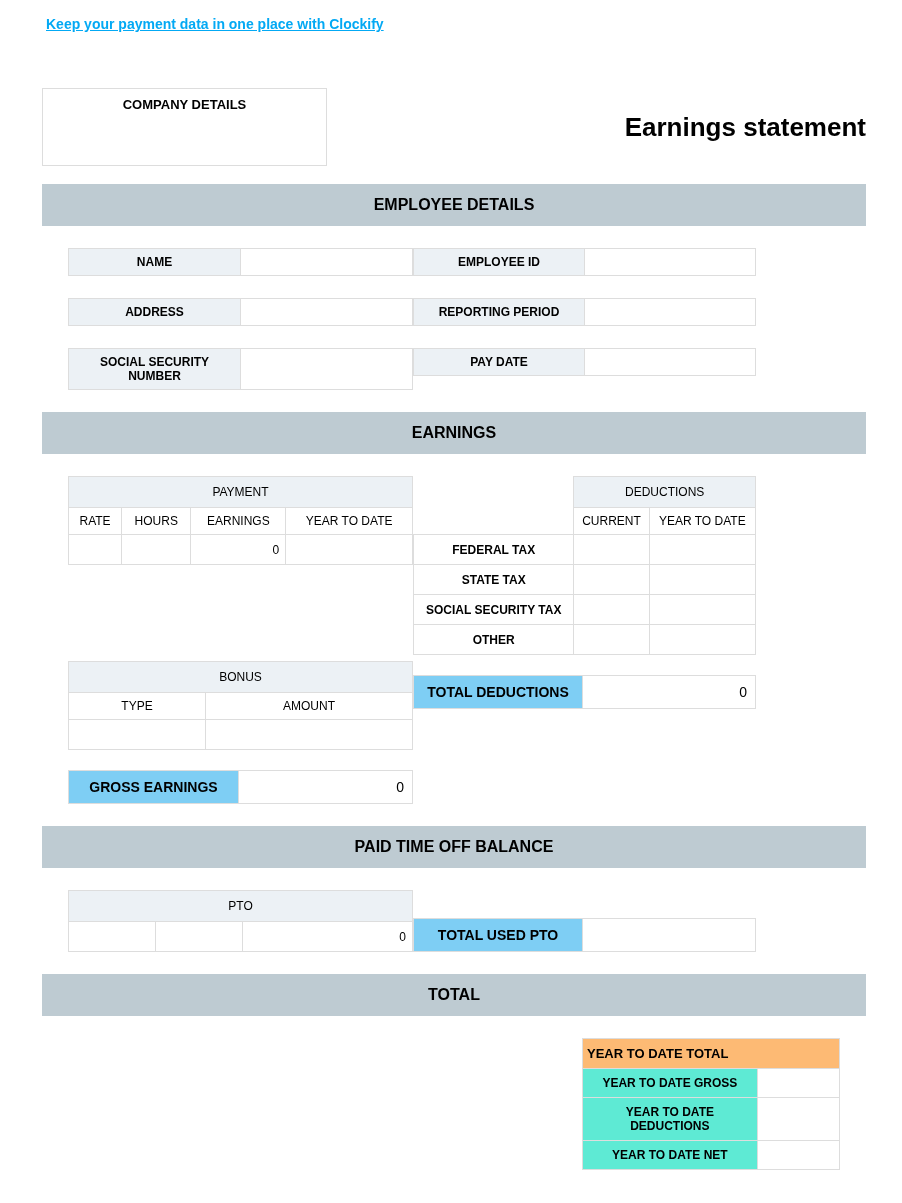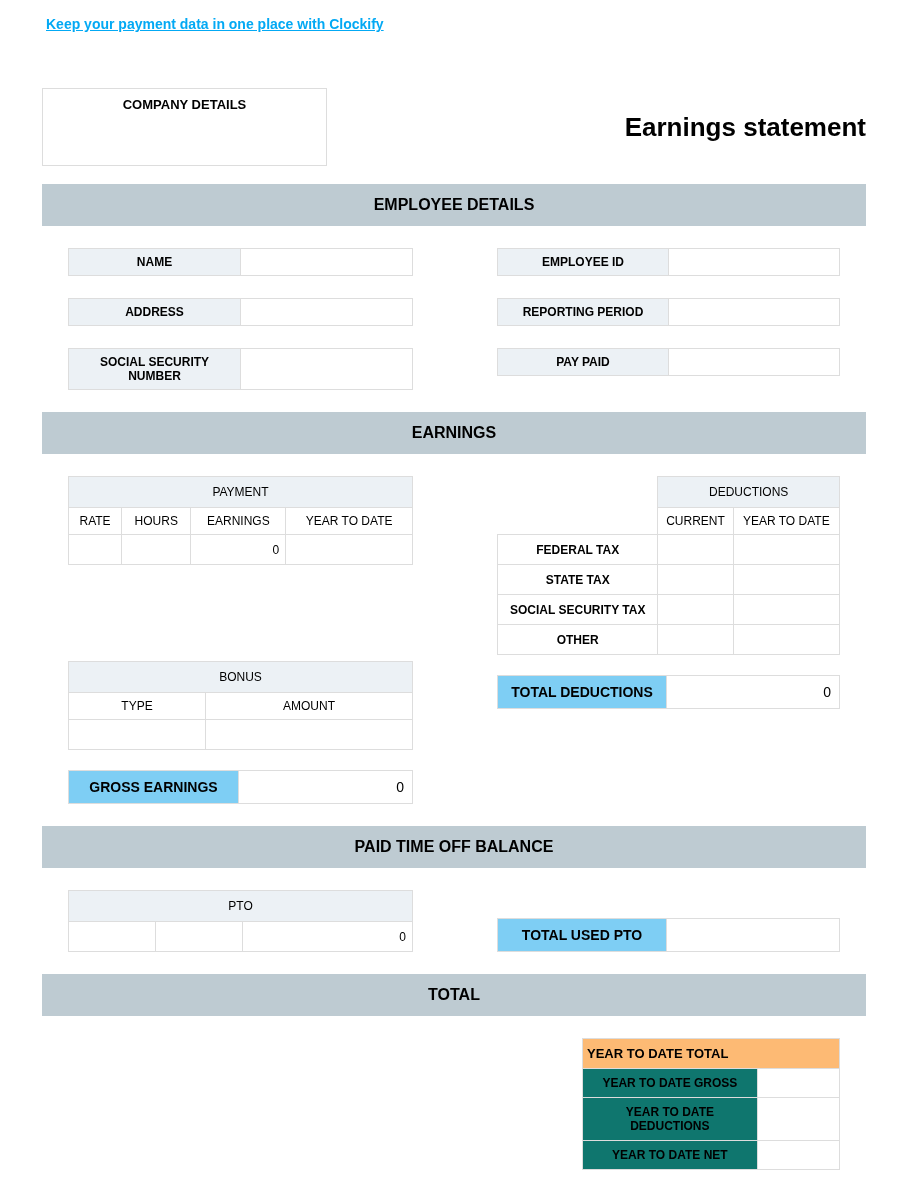--- a/index.html
+++ b/index.html
@@ -55,22 +55,20 @@
     font-size: 16px;
     padding: 12px 0;
     margin-top: 0;
   }
   .section-body {
     border-top: 0;
     padding: 22px 26px;
   }
   .two-col {
     display: flex;
-    justify-content: space-between;
-    gap: 48px;
   }
   .col { width: 345px; }
   .col-right { width: 343px; }
   .emp-row {
     display: flex;
     margin-bottom: 22px;
   }
   .emp-row:last-child { margin-bottom: 0; }
   .emp-label {
     flex: 1;
@@ -144,21 +142,21 @@
   }
   .total-table th {
     background: #fdba74;
     border: 1px solid #ddd;
     font-size: 13px;
     font-weight: 700;
     text-align: left;
     padding: 7px 4px;
   }
   .total-table td.lbl {
-    background: #0f766e;
+    background: #5eead4;
     border: 1px solid #ddd;
     font-size: 12px;
     font-weight: 700;
     text-align: center;
     padding: 7px 4px;
     width: 68%;
   }
   .total-table td.val {
     border: 1px solid #ddd;
     font-size: 12px;
@@ -219,21 +217,21 @@
         <div class="col-right">
           <div class="emp-row">
             <div class="emp-label">EMPLOYEE ID</div>
             <div class="emp-value"></div>
           </div>
           <div class="emp-row">
             <div class="emp-label">REPORTING PERIOD</div>
             <div class="emp-value"></div>
           </div>
           <div class="emp-row">
-            <div class="emp-label">PAY PAID</div>
+            <div class="emp-label">PAY DATE</div>
             <div class="emp-value"></div>
           </div>
         </div>
       </div>
     </div>
   </div>
 
   <div class="section">
     <div class="section-header">EARNINGS</div>
     <div class="section-body earn-body">

